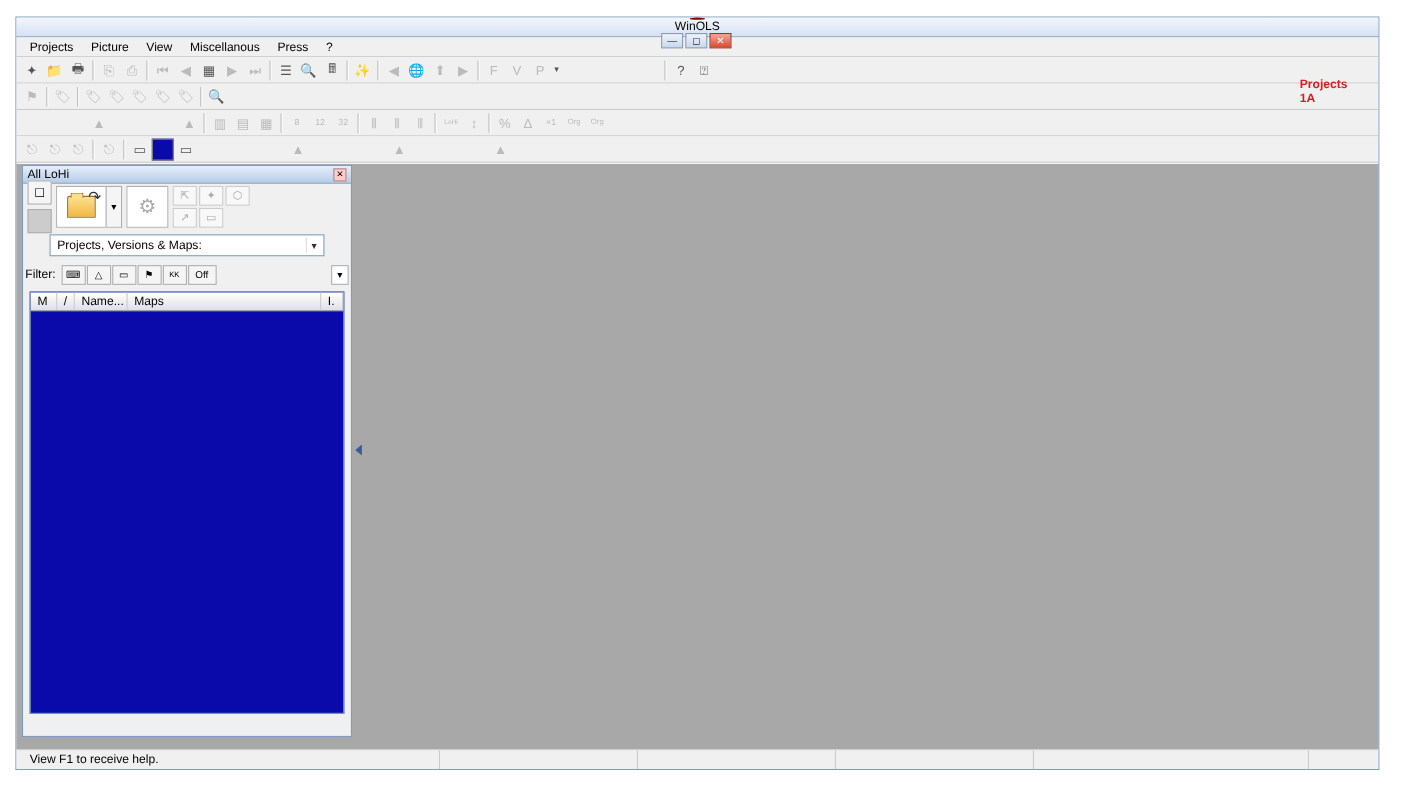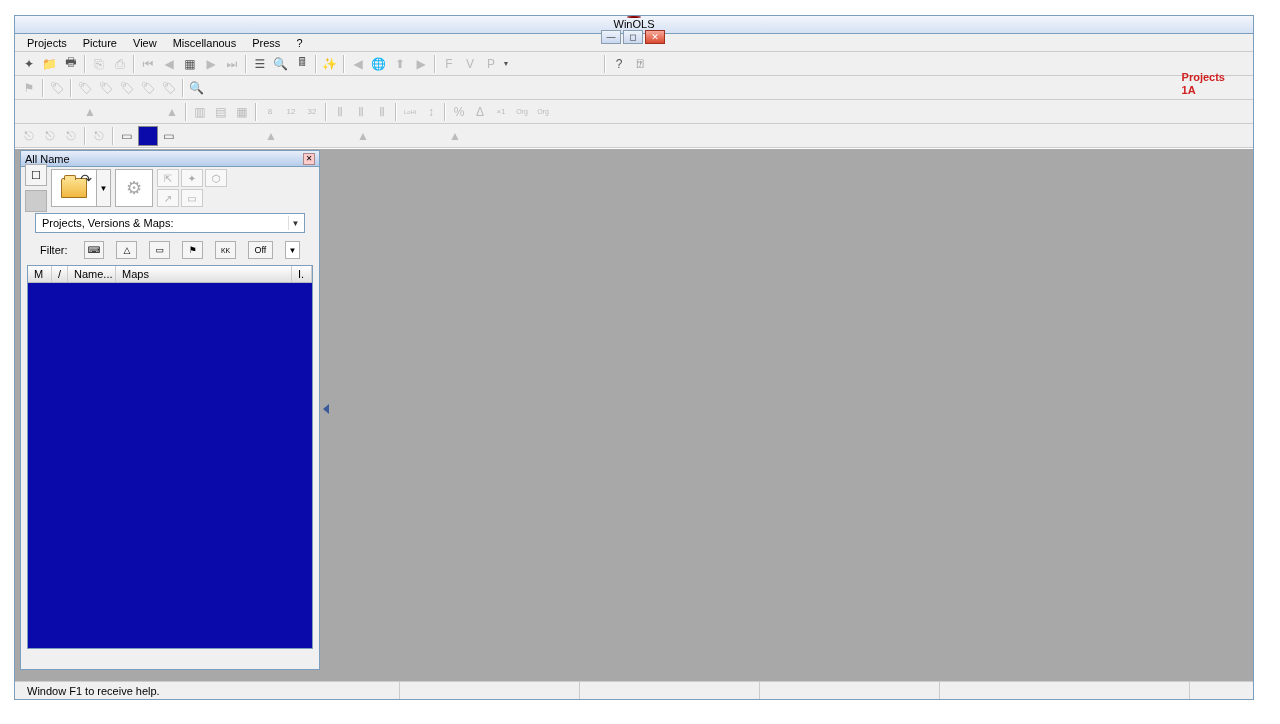--- a/index.html
+++ b/index.html
@@ -32,23 +32,23 @@
 .panel-toolbar { height: 42px; padding: 4px; display: flex; gap: 4px; align-items: center; }
 .big-btn { width: 22px; height: 22px; border: 1px solid #b0b0b0; background: #f5f5f5; display: flex; align-items: center; justify-content: center; cursor: pointer; }
 .big-btn-group { border: 1px solid #b0b0b0; display: flex; }
 .folder-btn { width: 44px; height: 36px; display: flex; align-items: center; justify-content: center; background: #fff; }
 .folder-icon { width: 26px; height: 20px; background: linear-gradient(to bottom, #fde08f, #f0b840); border: 1px solid #a07020; border-radius: 2px 2px 0 0; position: relative; }
 .folder-icon::before { content:''; position:absolute; top:-4px; left:2px; width:10px; height:4px; background:#fde08f; border:1px solid #a07020; border-bottom:none; border-radius:2px 2px 0 0;}
 .folder-icon::after { content:'↷'; position:absolute; top:-8px; right:-6px; font-size:14px; color:#333; }
 
 .combo { width: 100%; height: 20px; border: 1px solid #7b9ebd; background: #fff; display: flex; align-items: center; justify-content: space-between; padding: 0 2px 0 6px; margin: 4px 6px; }
 .combo .arrow { width: 14px; height: 14px; display:flex; align-items:center; justify-content:center; font-size:8px; color:#333; border-left:1px solid #ddd; }
-.combo-row { display: flex; align-items: center; padding: 0 8px; }
-
-.filter-row { display: flex; align-items: center; padding: 4px 19px; gap: 12px; }
+.combo-row { display: flex; align-items: center; padding: 0 18px; }
+
+.filter-row { display: flex; align-items: center; padding: 4px 2px; gap: 1px; }
 .filter-label { margin-right: 4px; }
 .filt-btn { width: 22px; height: 18px; border: 1px solid #b0b0b0; background: #f5f5f5; font-size: 9px; display: flex; align-items: center; justify-content: center; cursor: pointer; }
 .filt-btn.off { width: 26px; }
 .filt-drop { width: 16px; height: 18px; border: 1px solid #b0b0b0; background:#fff; display:flex; align-items:center; justify-content:center; font-size:8px; margin-left: auto; cursor:pointer; }
 
 .list-area { margin: 2px 6px; border: 1px solid #7b9ebd; height: 384px; background: #0a0aaa; }
 .list-header { height: 17px; background: linear-gradient(to bottom, #fff, #e0e0e0); border-bottom: 1px solid #bbb; display: flex; }
 .list-col { border-right: 1px solid #ccc; padding: 1px 6px; display:flex; align-items:center; }
 
 .splitter { position: absolute; left: 306px; top: 200px; width: 10px; height: 120px; display: flex; align-items: center; justify-content: center; }
@@ -182,21 +182,21 @@
     <div style="width:70px"></div>
     <div class="tb-btn disabled">▲</div>
     <div style="width:70px"></div>
     <div class="tb-btn disabled">▲</div>
   </div>
 
   <div class="content-area">
 
     <div class="panel">
       <div class="panel-title">
-        <span>All Name</span>
+        <span>All LoHi</span>
         <div class="close-x">✕</div>
       </div>
 
       <div class="panel-toolbar">
         <div class="panel-left-col">
           <div class="big-btn">☐</div>
           <div class="big-btn disabled" style="background:#ccc;color:#ccc">■</div>
         </div>
         <div class="big-btn-group" style="height:38px;">
           <div class="folder-btn">
@@ -251,21 +251,21 @@
     </div>
 
   </div>
 
   <div class="picture-label">
     <div>Projects</div>
     <div>1A</div>
   </div>
 
   <div class="statusbar">
-    <div class="status-cell">Window F1 to receive help.</div>
+    <div class="status-cell">View F1 to receive help.</div>
     <div class="status-spacer"></div>
     <div class="status-cell" style="width:180px"></div>
     <div class="status-cell" style="width:180px"></div>
     <div class="status-cell" style="width:180px"></div>
     <div class="status-cell" style="width:250px"></div>
     <div class="status-cell" style="width:60px"></div>
   </div>
 
 </div>
 

